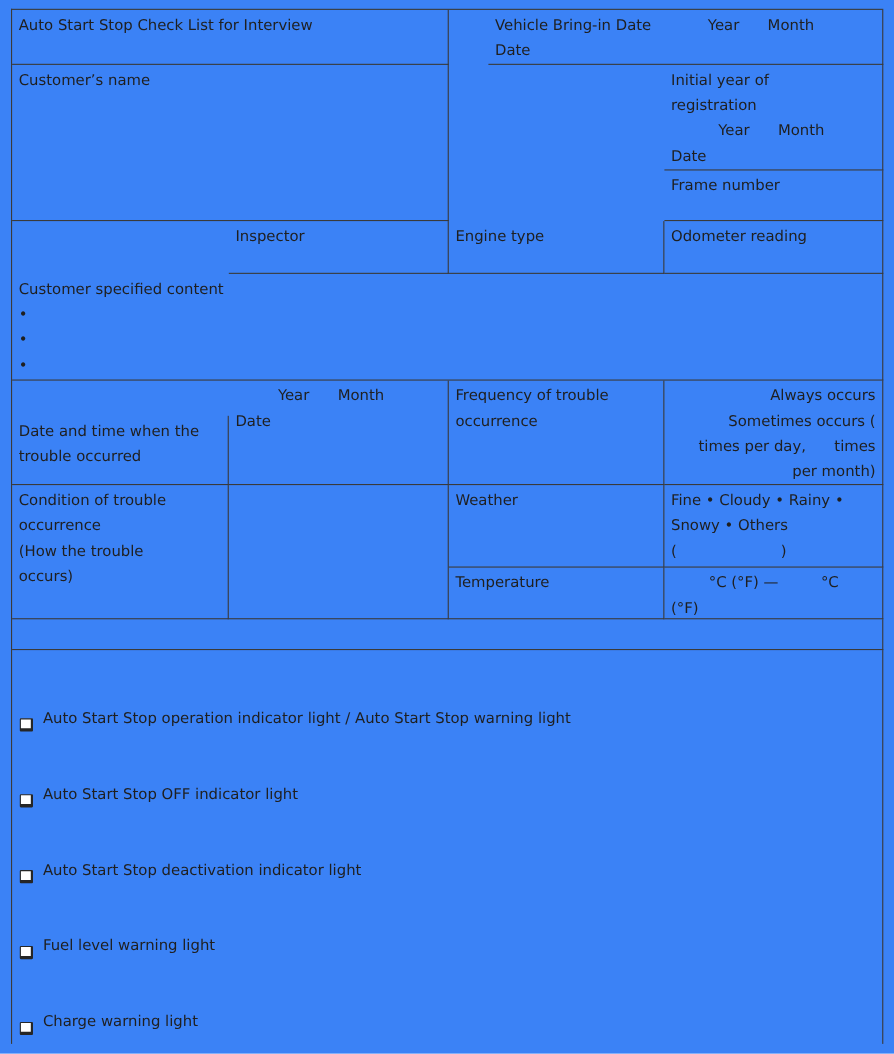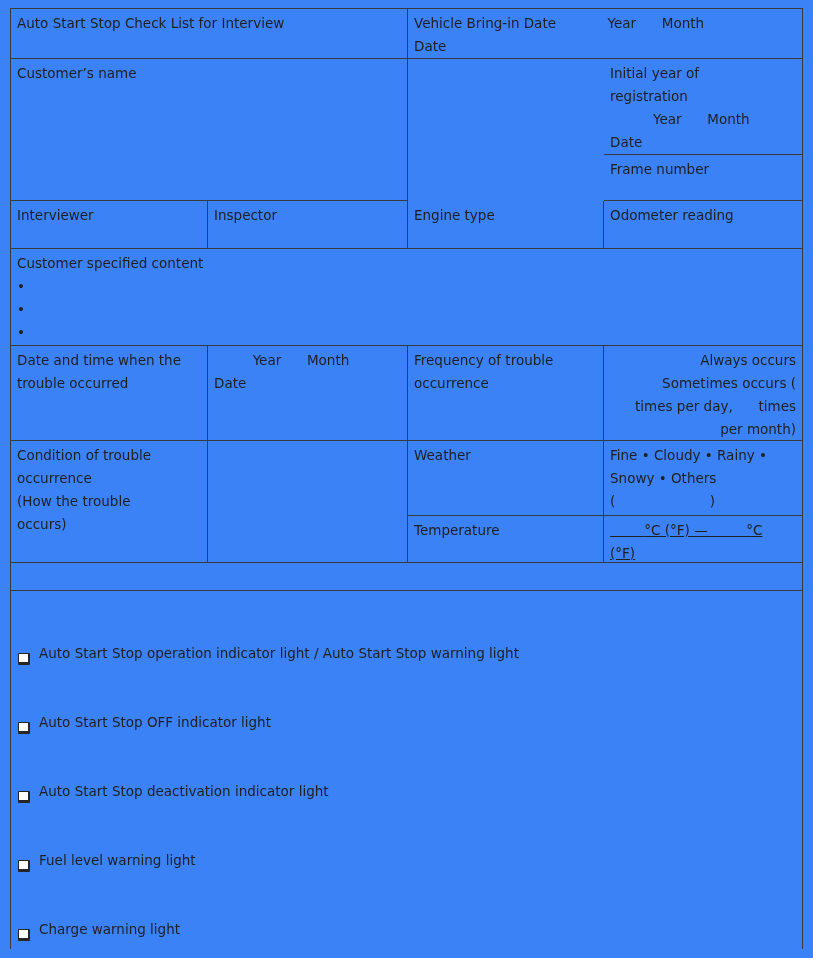--- a/index.html
+++ b/index.html
@@ -32,41 +32,41 @@
     box-sizing: border-box;
     border-right: 1.5px solid #3a3a3a;
     border-bottom: 1.5px solid #3a3a3a;
     padding: 3px 6px;
     font-size: 13.5px;
     line-height: 23px;
     white-space: pre-wrap;
     overflow: hidden;
   }
   .c-title     { grid-area: 1 / 1 / 2 / 3; }
-  .c-bringin   { grid-area: 1 / 3 / 2 / 5; }
+  .c-bringin   { grid-area: 1 / 3 / 2 / 5; margin-left: 36px; }
   .c-custname  { grid-area: 2 / 1 / 4 / 3; }
   .c-regno     { grid-area: 2 / 3 / 3 / 4; }
   .c-inityear  { grid-area: 2 / 4 / 3 / 5; }
   .c-vmodel    { grid-area: 3 / 3 / 4 / 4; }
   .c-frame     { grid-area: 3 / 4 / 4 / 5; }
   .c-interviewer { grid-area: 4 / 1 / 5 / 2; }
   .c-inspector   { grid-area: 4 / 2 / 5 / 3; }
   .c-engine      { grid-area: 4 / 3 / 5 / 4; }
   .c-odometer    { grid-area: 4 / 4 / 5 / 5; }
   .c-custcontent { grid-area: 5 / 1 / 6 / 5; }
-  .c-dtwhen    { grid-area: 6 / 1 / 7 / 2; }
+  .c-dtwhen    { grid-area: 6 / 1 / 7 / 2; margin-top: 32px; }
   .c-ymd       { grid-area: 6 / 2 / 7 / 3; }
   .c-freq      { grid-area: 6 / 3 / 7 / 4; }
   .c-always    { grid-area: 6 / 4 / 7 / 5; text-align: right; }
   .c-condition { grid-area: 7 / 1 / 9 / 2; }
   .c-condempty { grid-area: 7 / 2 / 9 / 3; }
   .c-weather     { grid-area: 7 / 3 / 8 / 4; }
   .c-weatherval  { grid-area: 7 / 4 / 8 / 5; }
   .c-temp        { grid-area: 8 / 3 / 9 / 4; }
-  .c-tempval     { grid-area: 8 / 4 / 9 / 5; text-decoration: underline; }
+  .c-tempval     { grid-area: 8 / 4 / 9 / 5; }
   .c-aq        { grid-area: 9 / 1 / 10 / 5; line-height: 21px; }
   .c-checklist { grid-area: 10 / 1 / 11 / 5; border-bottom: none; padding-top: 5px; }
   .cbx {
     display: inline-block;
     width: 9px;
     height: 8px;
     border: 1.6px solid #262626;
     border-bottom-width: 3.2px;
     border-right-width: 2.2px;
     border-radius: 1px;
@@ -91,21 +91,20 @@
     <div class="cell c-bringin">Vehicle Bring-in Date            Year      Month
 Date</div>
 
     <div class="cell c-custname">Customer’s name</div>
     <div class="cell c-inityear">Initial year of
 registration
           Year      Month
 Date</div>
     <div class="cell c-frame">Frame number</div>
 
-    <div class="cell c-interviewer">Interviewer</div>
     <div class="cell c-inspector">Inspector</div>
     <div class="cell c-engine">Engine type</div>
     <div class="cell c-odometer">Odometer reading</div>
 
     <div class="cell c-custcontent">Customer specified content
 •
 •
 •</div>
 
     <div class="cell c-dtwhen">Date and time when the

